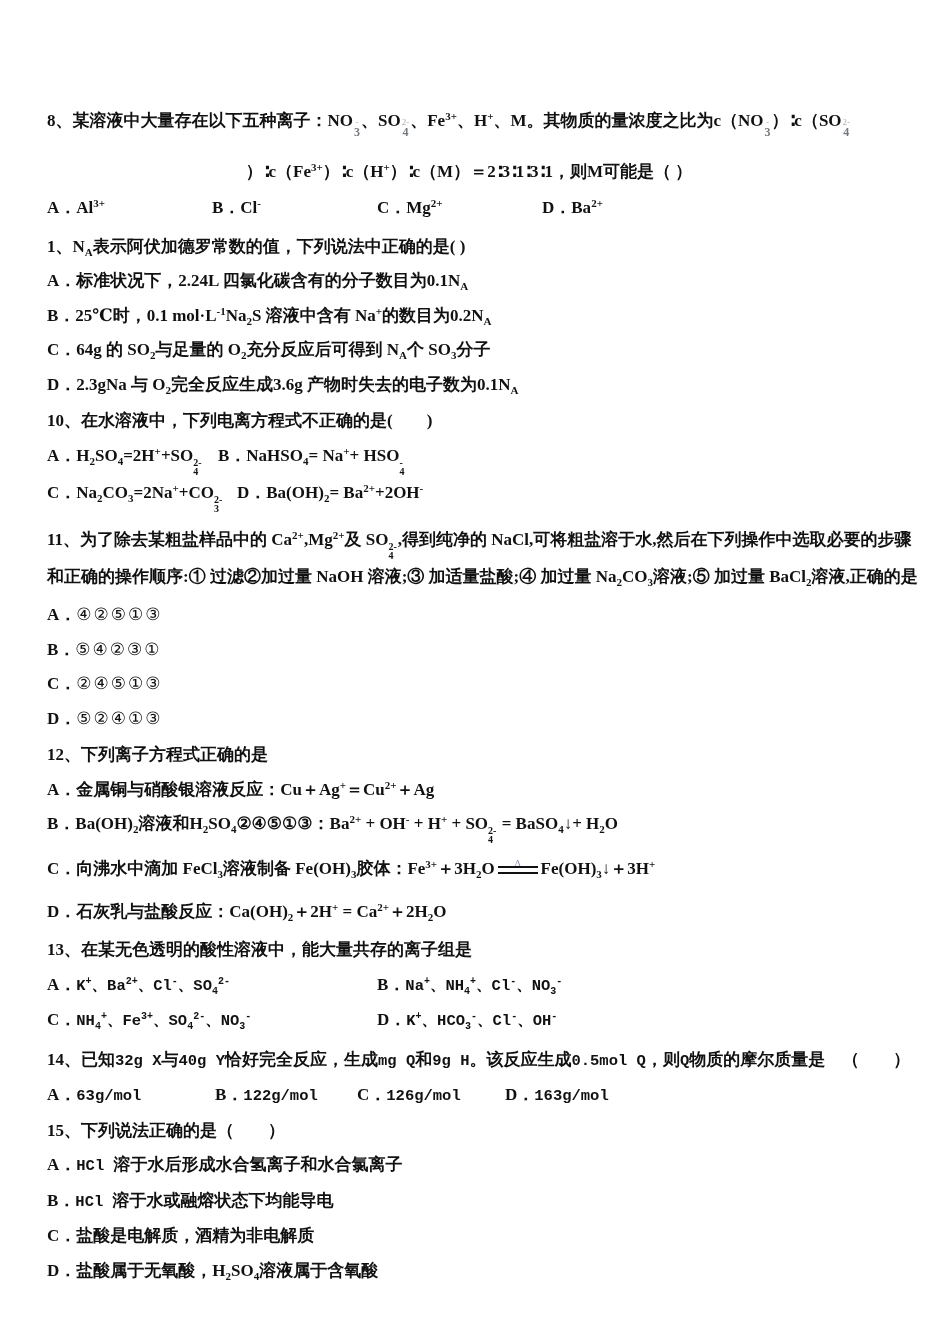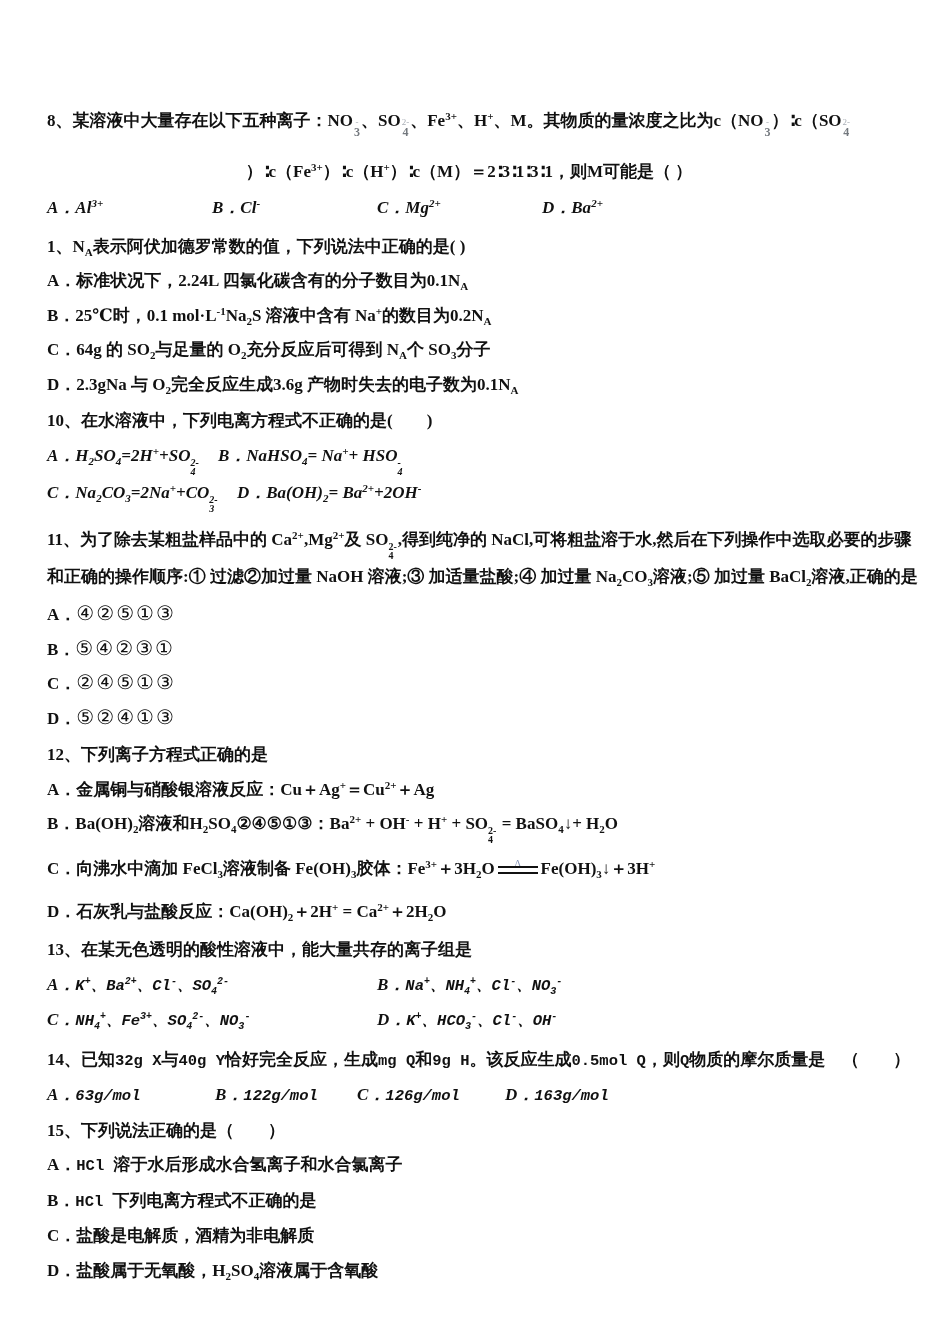--- a/index.html
+++ b/index.html
@@ -5,26 +5,26 @@
   html,body { margin:0; padding:0; background:#ffffff; }
   body {
     width:950px; height:1344px; overflow:hidden;
     font-family:"Liberation Serif","DejaVu Serif",serif;
     font-weight:bold; color:#111;
   }
   .page { padding:104px 59px 0 47px; }
   .question { margin:0; }
   .row { font-size:17px; line-height:34.5px; white-space:nowrap; }
   .grid { display:grid; }
-  .cell { white-space:nowrap;font-style:italic; }
+  .cell { white-space:nowrap; }
   sub { font-size:11px; vertical-align:-4px; line-height:0; }
   sup { font-size:11px; vertical-align:6px; line-height:0; }
   .m { font-family:"Liberation Mono","DejaVu Sans Mono",monospace; font-size:15.5px; }
   sub.m, sup.m { font-size:10px; }
-  .circ { font-size:20px; letter-spacing:2px; font-weight:normal;font-family:Liberation Mono, monospace; }
+  .circ { font-size:17px; letter-spacing:2px; font-weight:normal; }
   
   .stk { display:inline-flex; flex-direction:column; align-items:center; vertical-align:1px; margin:0 1px; }
   .stk .t { font-size:9px; line-height:8px; color:#a8adb5; font-weight:normal; }
   .stk .b { font-size:12px; line-height:12px; color:#73787e; }
   
   .ss { display:inline-flex; flex-direction:column; align-items:flex-start; vertical-align:-5px; margin-right:1px; }
   .ss .t { font-size:10px; line-height:9px; }
   .ss .b { font-size:10px; line-height:9px; }
   
   .heq { display:inline-block; position:relative; width:44px; height:18px; vertical-align:-2px; margin:0 1px; }
@@ -124,18 +124,18 @@
         <div class="row grid" style="grid-template-columns: 168px 142px 148px auto;">
           <div class="cell"><span>A．</span><span class="m">63g/mol</span></div>
           <div class="cell"><span>B．</span><span class="m">122g/mol</span></div>
           <div class="cell"><span>C．</span><span class="m">126g/mol</span></div>
           <div class="cell"><span>D．</span><span class="m">163g/mol</span></div>
         </div>
       </div>
       <div class="question">
         <div class="row" style="margin-top: 0;"><span>15、下列说法正确的是（　　）</span></div>
         <div class="row"><span>A．</span><span class="m">HCl </span><span>溶于水后形成水合氢离子和水合氯离子</span></div>
-        <div class="row"><span>B．</span><span class="m">HCl </span><span>下列电离方程式不正确的是</span></div>
+        <div class="row"><span>B．</span><span class="m">HCl </span><span>溶于水或融熔状态下均能导电</span></div>
         <div class="row"><span>C．盐酸是电解质，酒精为非电解质</span></div>
         <div class="row"><span>D．盐酸属于无氧酸，H</span><sub>2</sub><span>SO</span><sub>4</sub><span>溶液属于含氧酸</span></div>
       </div>
     </div>
 </div>
 
 </body></html>

